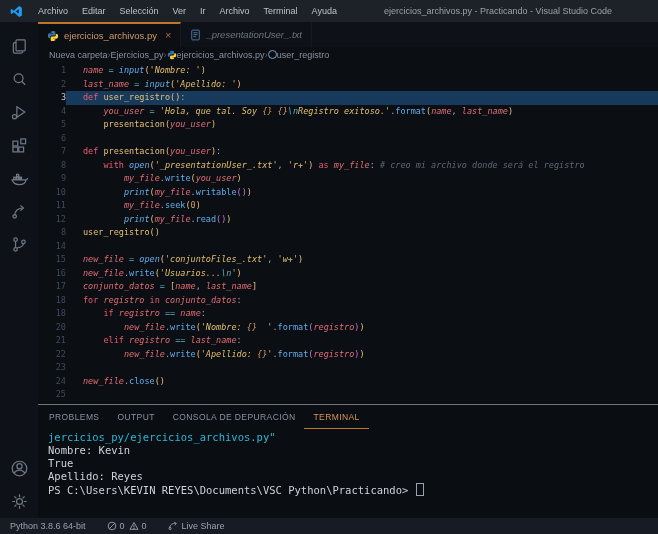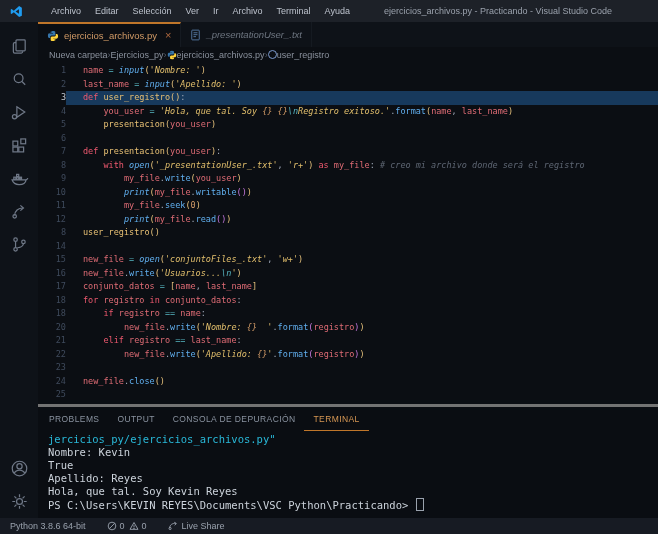--- a/index.html
+++ b/index.html
@@ -2,21 +2,21 @@
 <html><head>
 <meta charset="utf-8">
 <style>
   html,body{margin:0;padding:0;width:658px;height:534px;overflow:hidden;background:#0b0e13;
             font-family:"Liberation Sans",sans-serif;}
   .window{width:658px;height:534px;display:flex;flex-direction:column;}
 
   
   .titlebar{flex:0 0 22px;background:#1d2128;display:flex;align-items:center;padding:0 8px;position:relative;}
   .vs-logo{width:13px;height:13px;margin:0 8px 0 2px;flex:0 0 auto;}
-  .menus{display:flex;margin-left:13px;}
+  .menus{display:flex;}
   .menus .menu{color:#bcc2cc;font-size:9px;padding:0 7px;line-height:22px;cursor:default;}
   .win-title{position:absolute;right:46px;color:#9aa1ac;font-size:9px;white-space:nowrap;}
 
   
   .body{flex:1;display:flex;min-height:0;}
   .activitybar{flex:0 0 38px;background:#0e1218;display:flex;flex-direction:column;align-items:center;padding-top:8px;}
   .ab-item{width:38px;height:33px;display:flex;align-items:center;justify-content:center;color:#6f7887;}
   .ab-item svg{stroke:currentColor;fill:none;stroke-width:1.4;}
   .ab-spacer{flex:1;}
 
@@ -40,37 +40,37 @@
 
   
   .editor{flex:0 0 340px;padding-top:2px;font-family:"DejaVu Sans Mono",monospace;
           font-size:8.5px;overflow:hidden;}
   .code-line{display:flex;height:13.5px;line-height:13.5px;}
   .ln{flex:0 0 28px;text-align:right;color:#3f4a5c;user-select:none;}
   .cl{flex:1;padding-left:17px;white-space:pre;color:#a9b2c0;}
   .code-line.active .cl{background:#17395c;}
   .code-line.active .ln{color:#c3cad6;}
   .tk-kw{color:#ef596f;}
-  .tk-var{color:#e06c75;}
+  .tk-var{color:#e06c75;font-style:italic;}
   .tk-bi{color:#61afef;font-style:italic;}
   .tk-mth{color:#61afef;}
   .tk-def{color:#e8c074;}
   .tk-str{color:#e2bf6c;font-style:italic;}
   .tk-esc{color:#56b6c2;font-style:italic;}
   .tk-fmt{color:#d19a66;font-style:italic;}
   .tk-num{color:#d19a66;}
   .tk-op{color:#56b6c2;}
   .tk-pun{color:#9fa8b8;}
   .tk-cm{color:#5e6673;font-style:italic;}
   .tk-p1{color:#e5c07b;}
   .tk-p2{color:#c678dd;}
   .tk-ws{color:#a9b2c0;}
 
   
-  .panel{flex:0 0 116px;border-top:3px solid #737373;background:#0a0d12;display:flex;flex-direction:column;}
+  .panel{flex:0 0 116px;border-top:1px solid #737373;background:#0a0d12;display:flex;flex-direction:column;}
   .panel-tabs{flex:0 0 24px;display:flex;align-items:stretch;padding-left:11px;}
   .panel-tab{font-size:8.5px;letter-spacing:.4px;color:#8a93a0;padding:0 9px;display:flex;align-items:center;
              box-sizing:border-box;cursor:default;}
   .panel-tab:first-child{padding-left:0;}
   .panel-tab.active{color:#d79854;border-bottom:1.5px solid #c0762a;}
   .terminal{flex:1;padding:2px 0 0 10px;font-family:"DejaVu Sans Mono",monospace;
             font-size:10.5px;line-height:13px;color:#ccd3db;overflow:hidden;}
   .t-line{white-space:pre;}
   .t-line.cyan{color:#29b8d8;}
   .t-cursor{display:inline-block;width:6px;height:11px;border:1px solid #9aa2ad;
@@ -319,21 +319,20 @@
           <div class="panel-tab">PROBLEMS</div>
           <div class="panel-tab">OUTPUT</div>
           <div class="panel-tab">CONSOLA DE DEPURACIÓN</div>
           <div class="panel-tab active">TERMINAL</div>
         </div>
         <div class="terminal" id="terminal">
             <div class="t-line cyan">jercicios_py/ejercicios_archivos.py"</div>
             <div class="t-line">Nombre: Kevin</div>
             <div class="t-line">True</div>
             <div class="t-line">Apellido: Reyes</div>
-            <div class="t-line">Hola, que tal. Soy Kevin Reyes</div>
             <div class="t-line">PS C:\Users\KEVIN REYES\Documents\VSC Python\Practicando&gt; <span class="t-cursor"></span></div>
           </div>
       </div>
     </div>
   </div>
 
   <div class="statusbar">
     <div class="sb-item">
       <span>Python 3.8.6 64-bit</span>
     </div>

